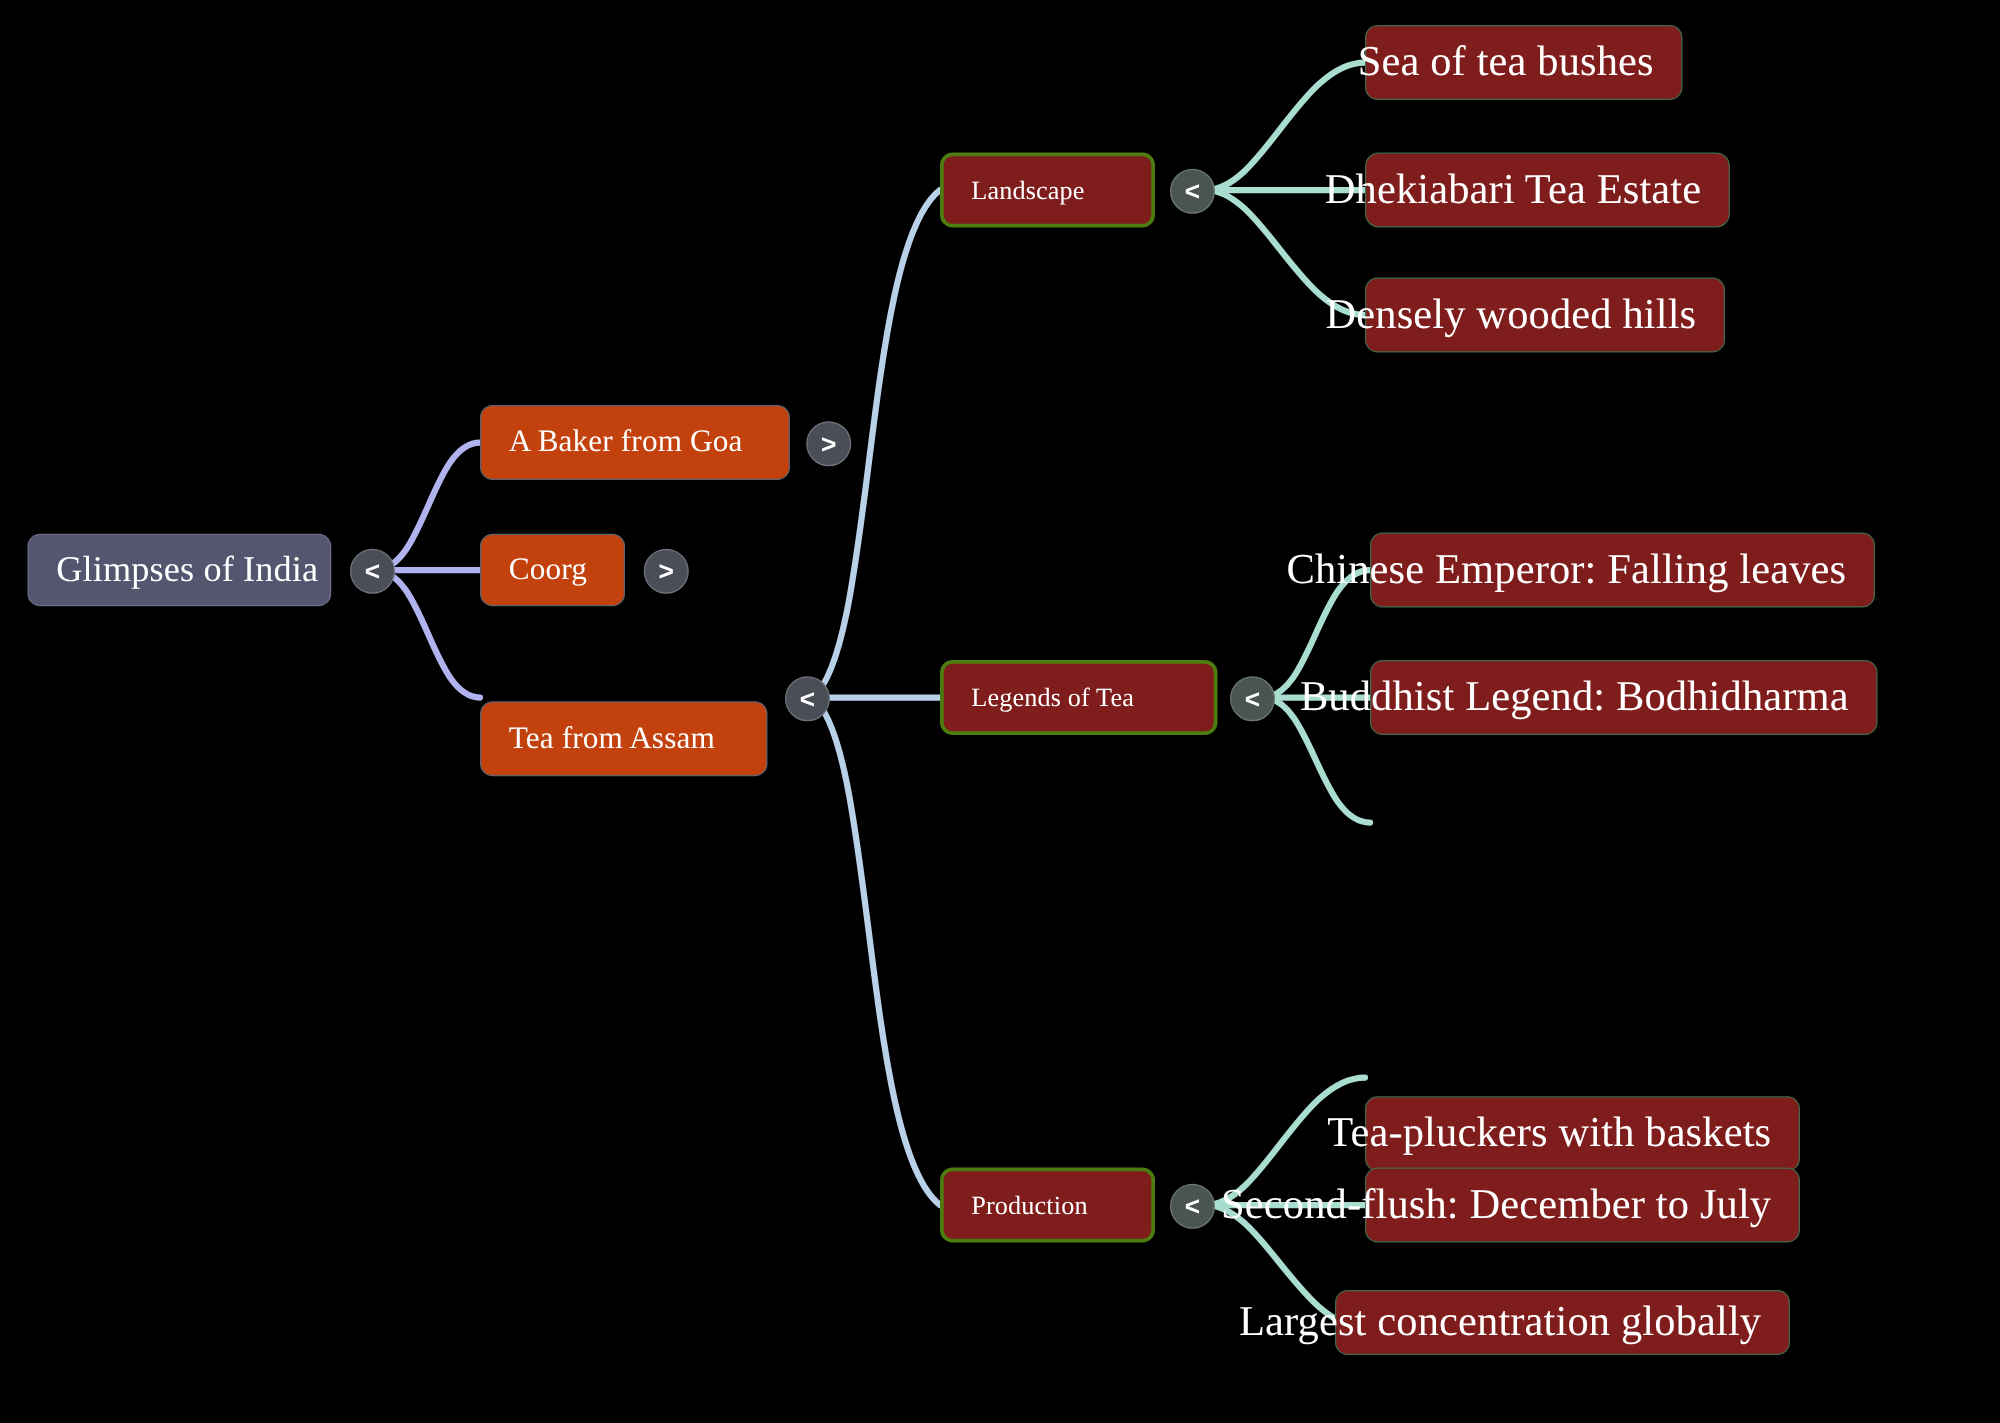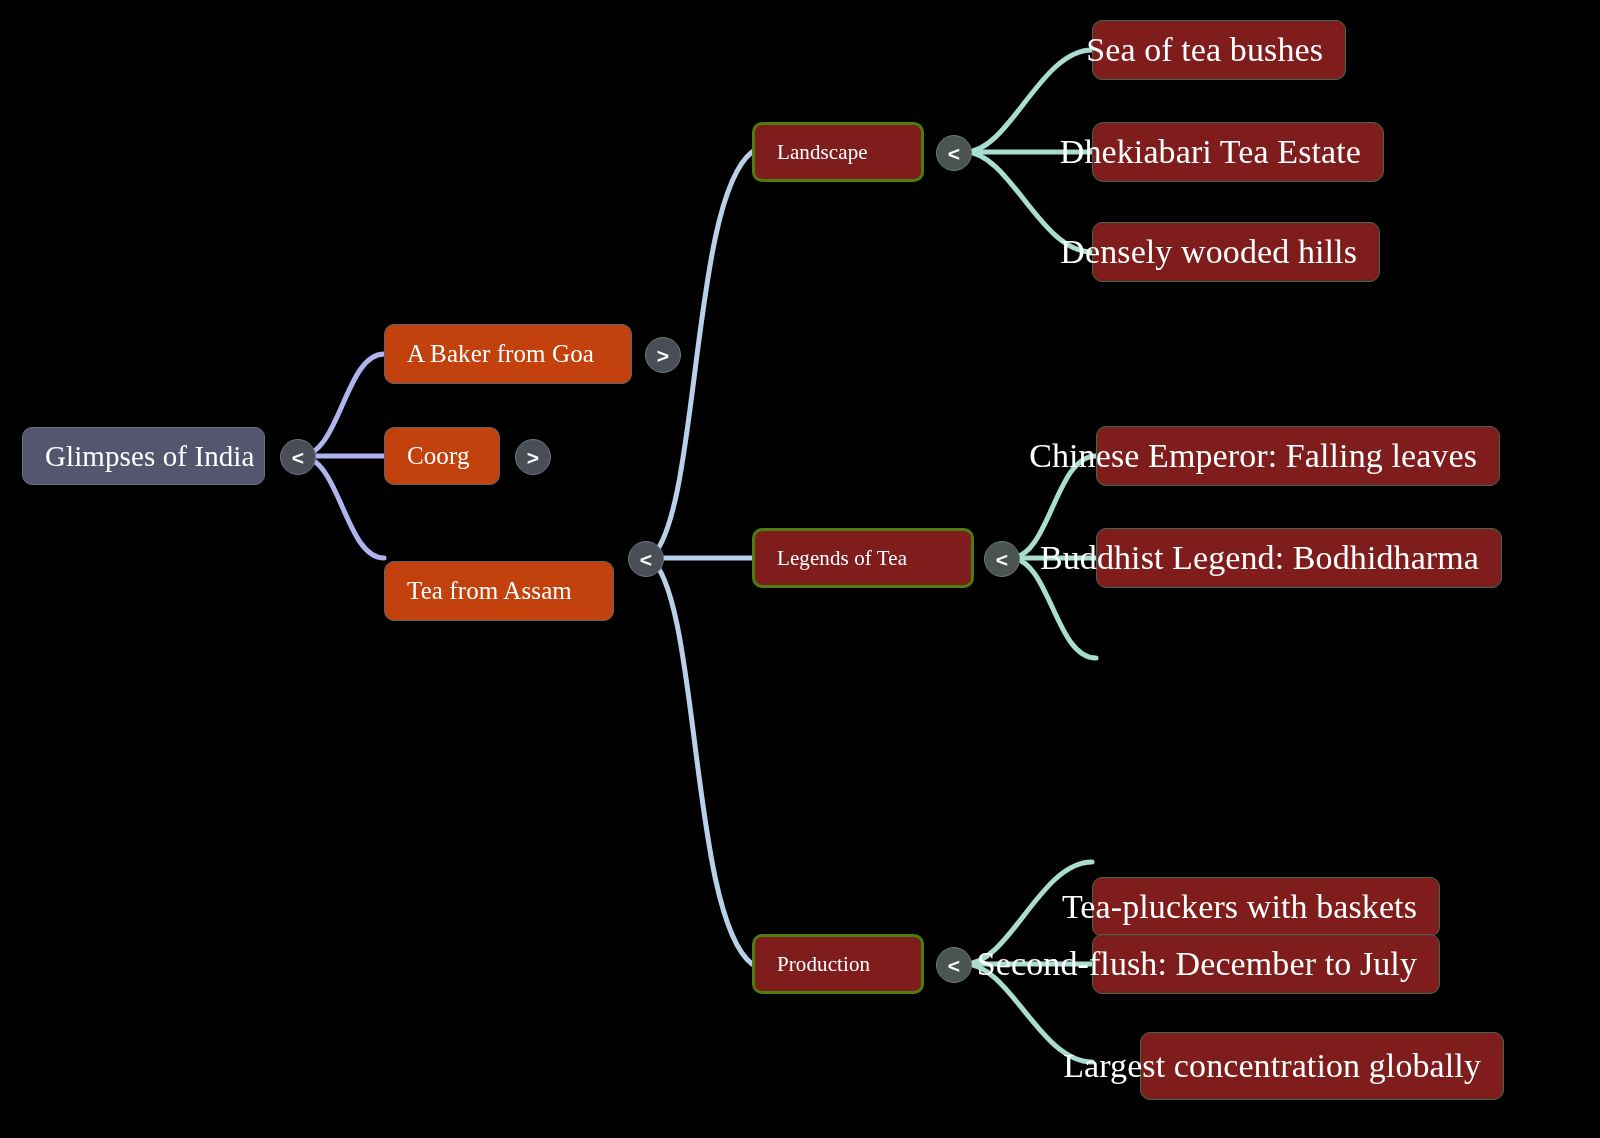--- a/index.html
+++ b/index.html
@@ -165,17 +165,17 @@
   <div class="node node-leaf" style="left:1096px; top:426px; width:404px; height:60px;">
     <span>Chinese Emperor: Falling leaves</span>
   </div>
 
   <div class="node node-leaf" style="left:1092px; top:832px; width:348px; height:60px;margin-top:45px;">
     <span>Tea-pluckers with baskets</span>
   </div>
   <div class="node node-leaf" style="left:1092px; top:934px; width:348px; height:60px;">
     <span>Second-flush: December to July</span>
   </div>
-  <div class="node node-leaf" style="left:1140px; top:1032px; width:364px; height:68px;">
+  <div class="node node-leaf" style="left:1068px; top:1032px; width:364px; height:52px;">
     <span>Largest concentration globally</span>
   </div>
 
 </div>
 
 </body></html>

